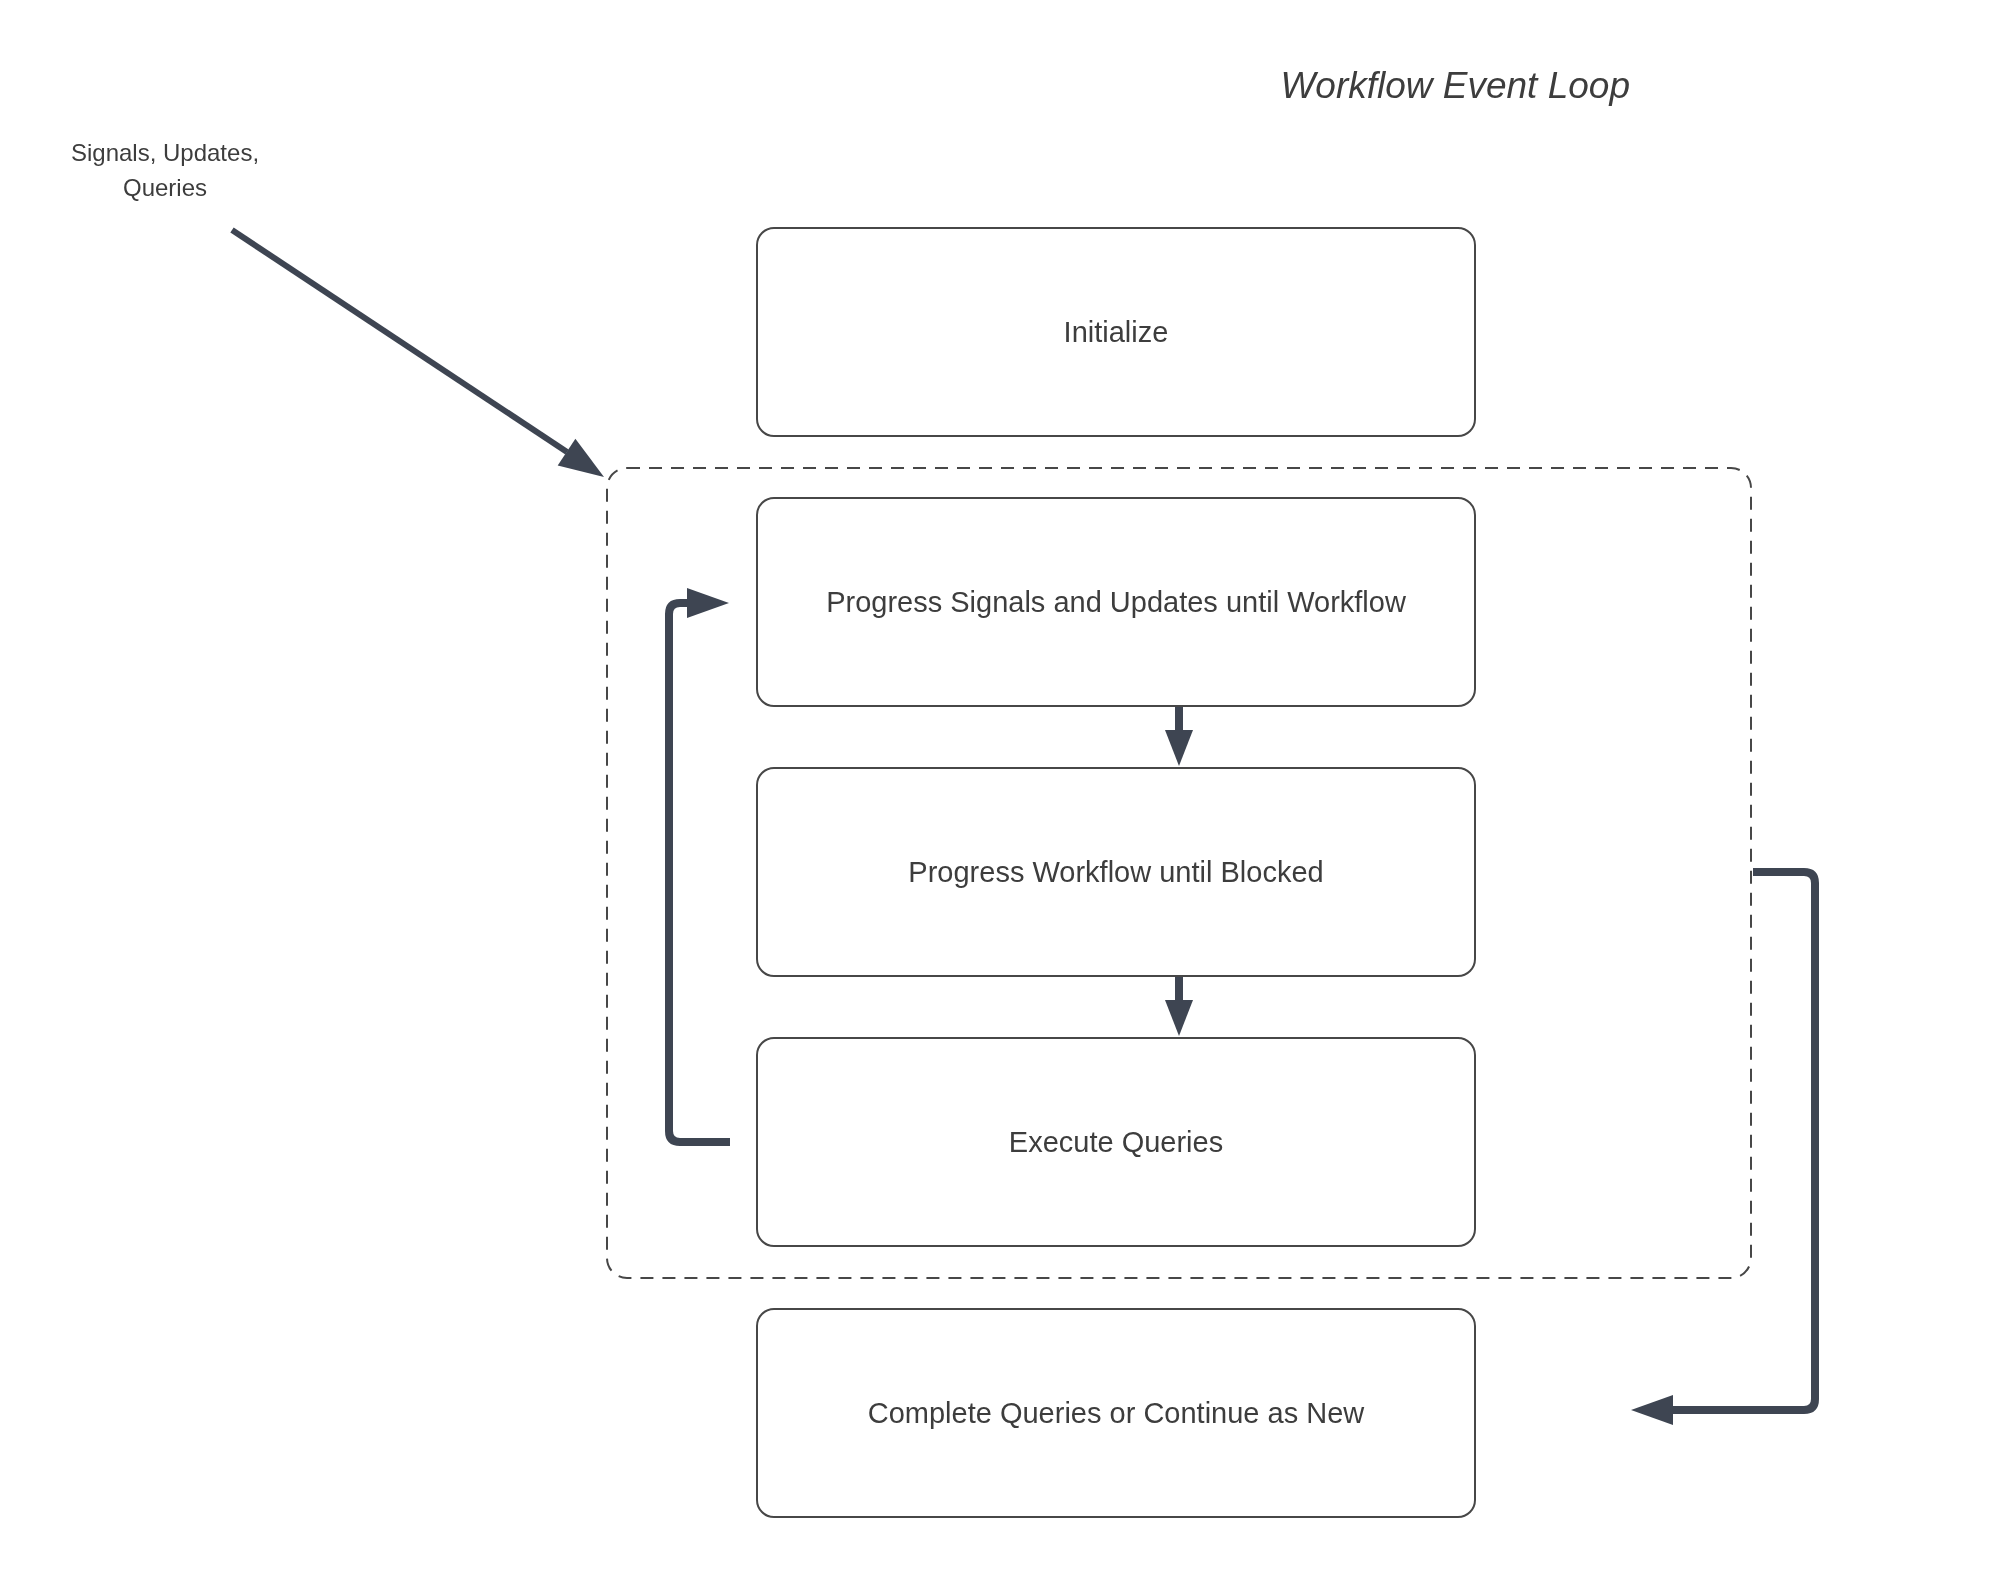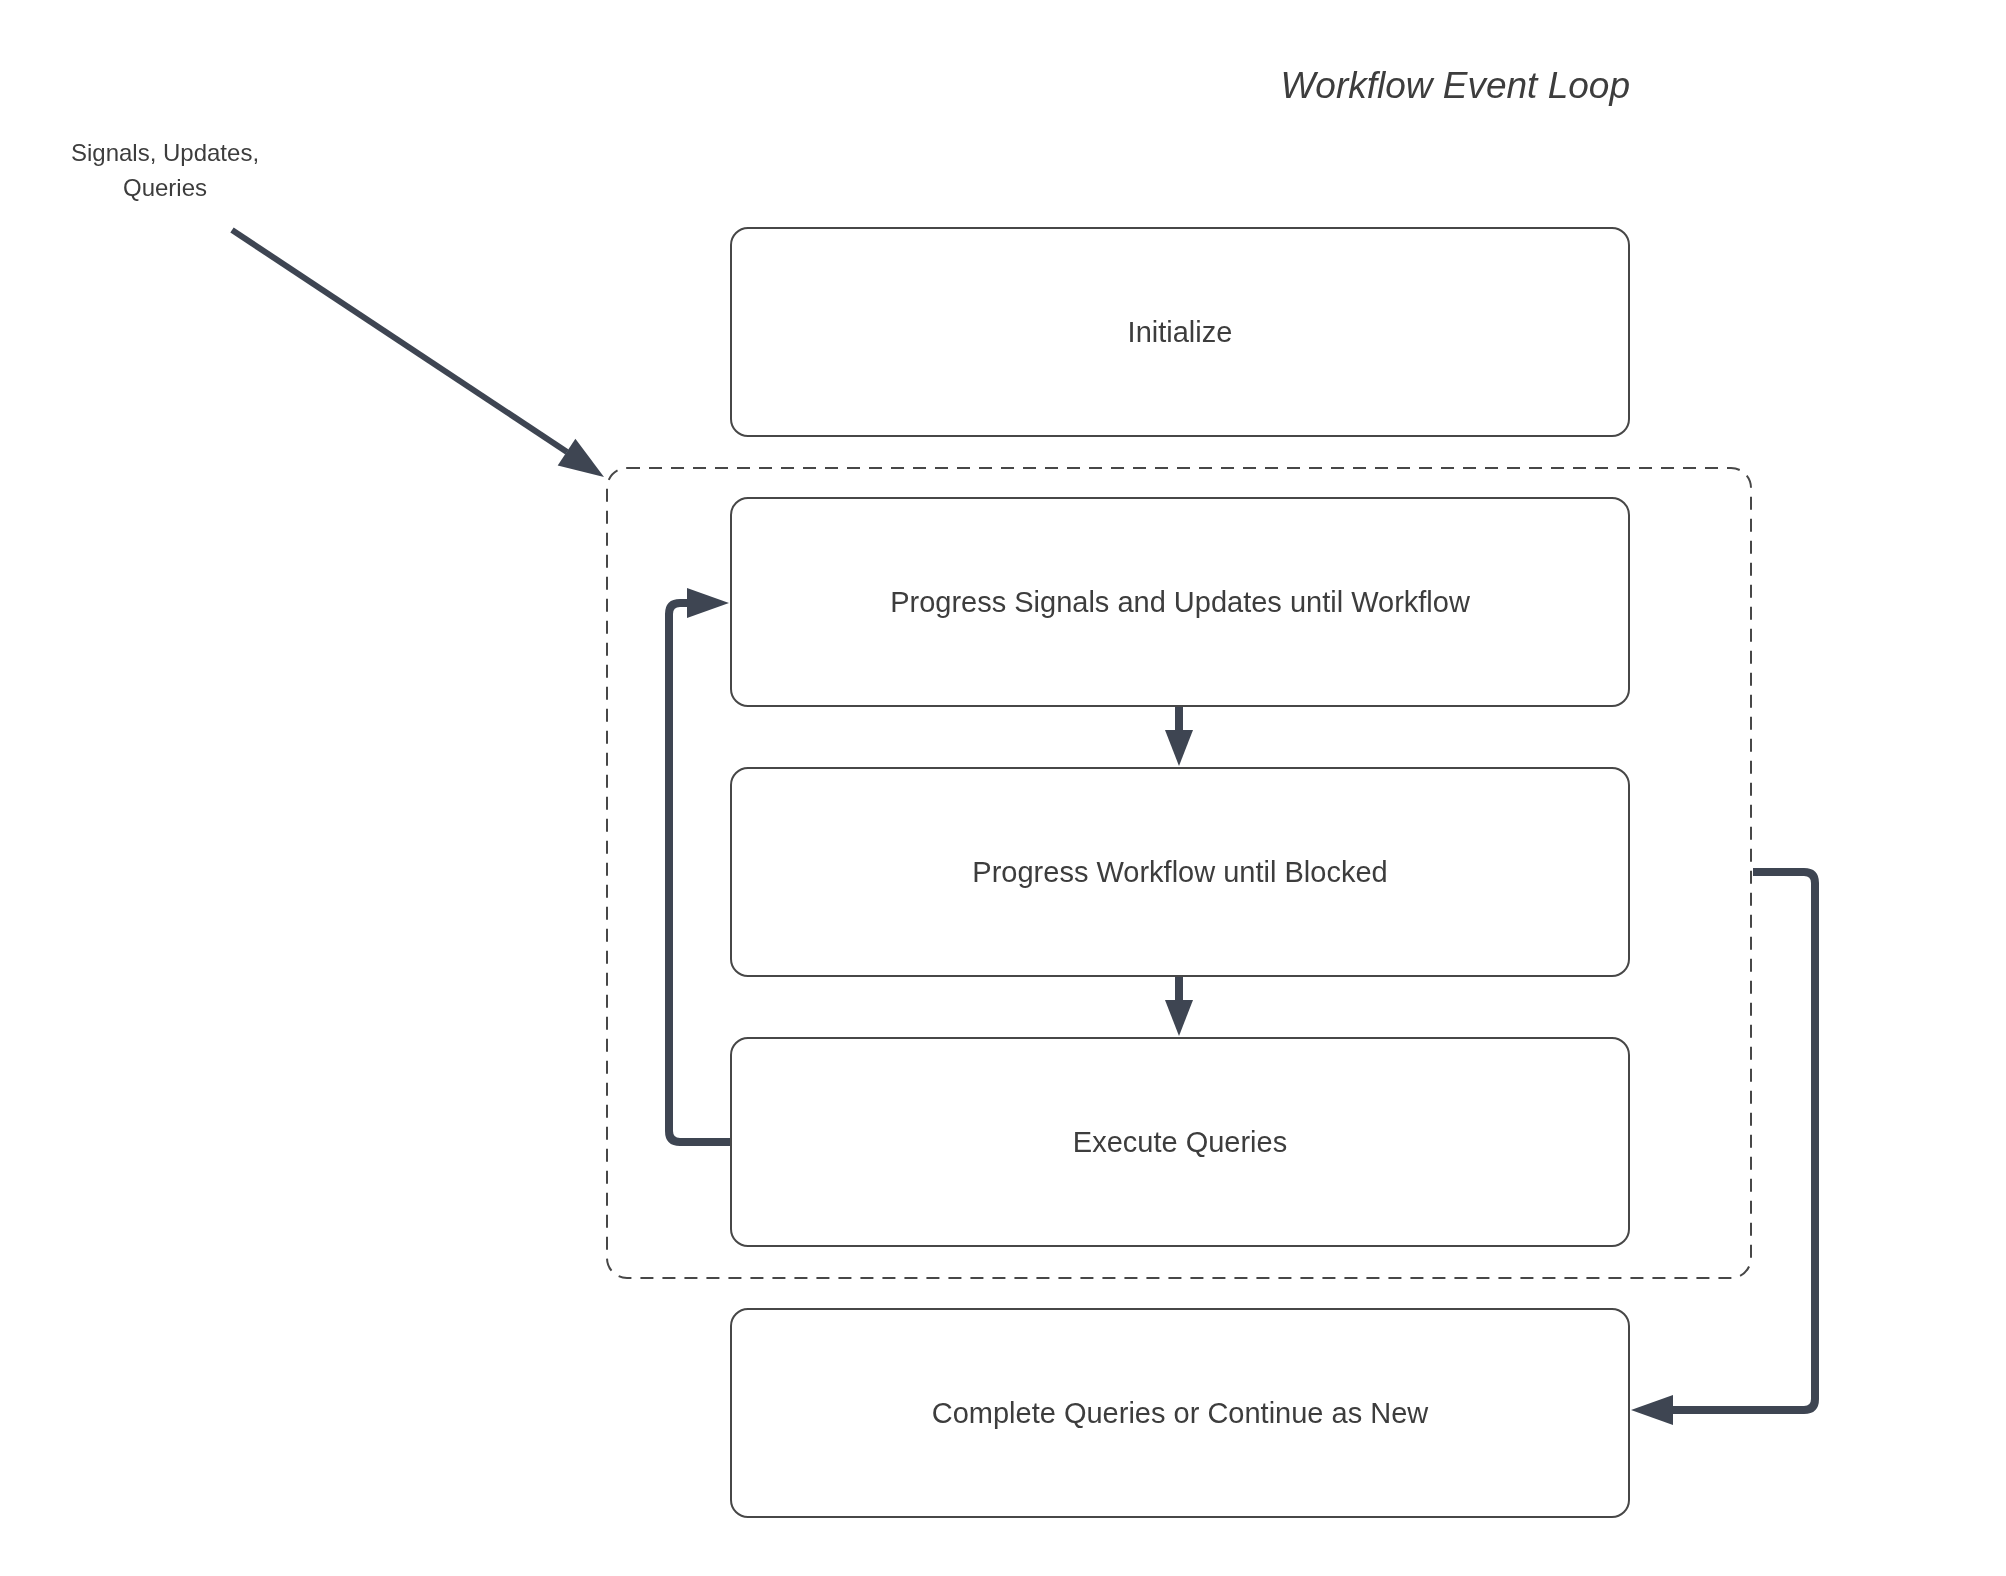--- a/index.html
+++ b/index.html
@@ -32,22 +32,22 @@
     position:absolute;
     left:20px; top:135px; width:290px;
     text-align:center;
     font-size:24px;
     line-height:1.47;
     white-space:pre-line;
     color:var(--text);
   }
   .box{
     position:absolute;
-    left:730px;
-    width:900px;
+    left:756px;
+    width:720px;
     height:210px;
     background:var(--box-fill);
     border:2px solid var(--line);
     border-radius:18px;
     display:flex;
     align-items:center;
     justify-content:center;
     text-align:right;
     font-size:29px;
     color:var(--text);

